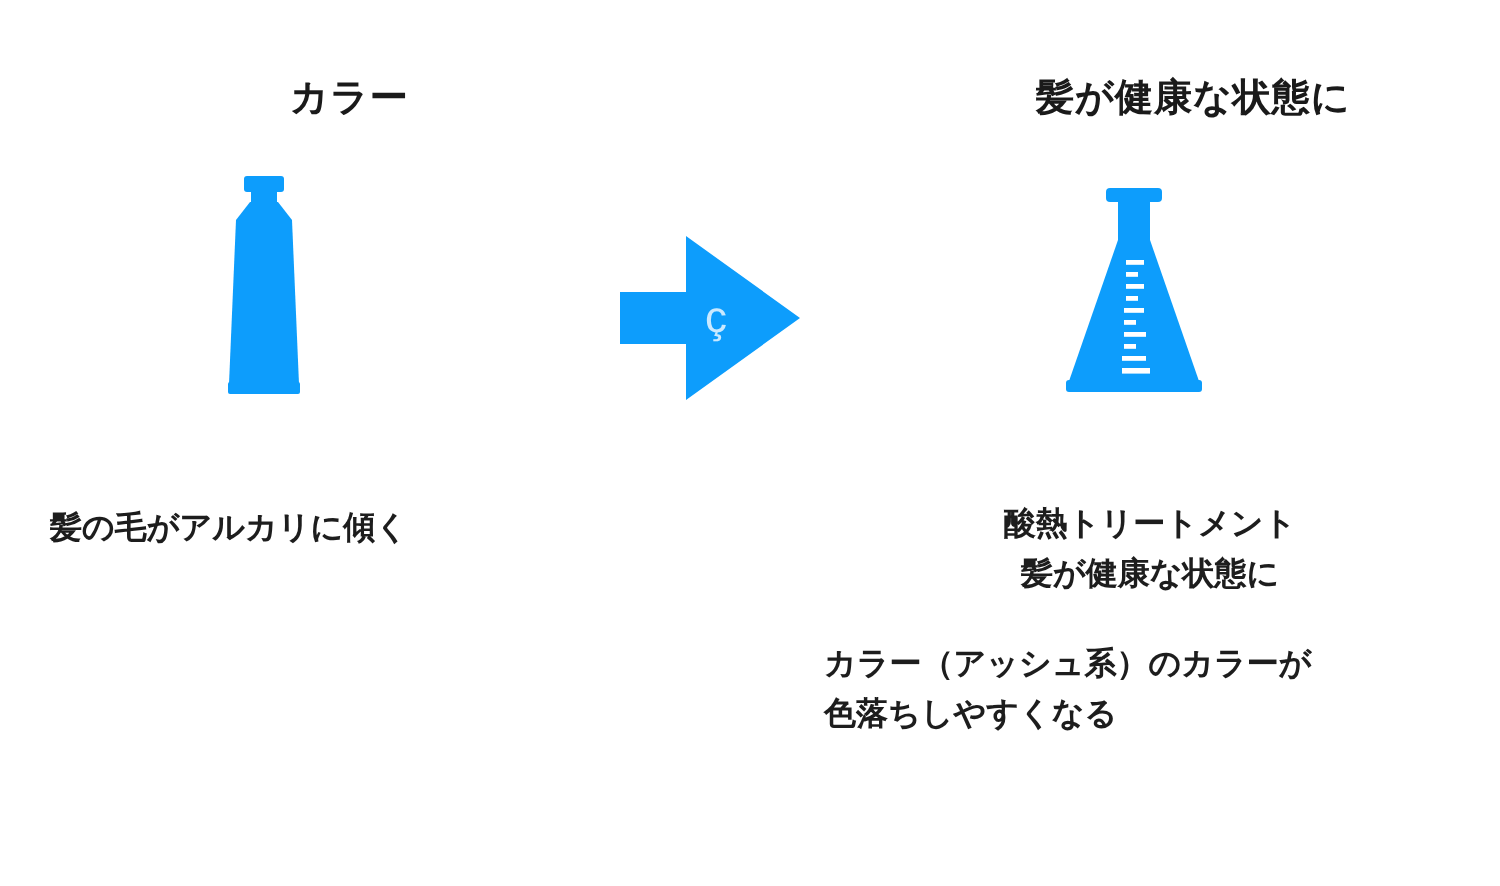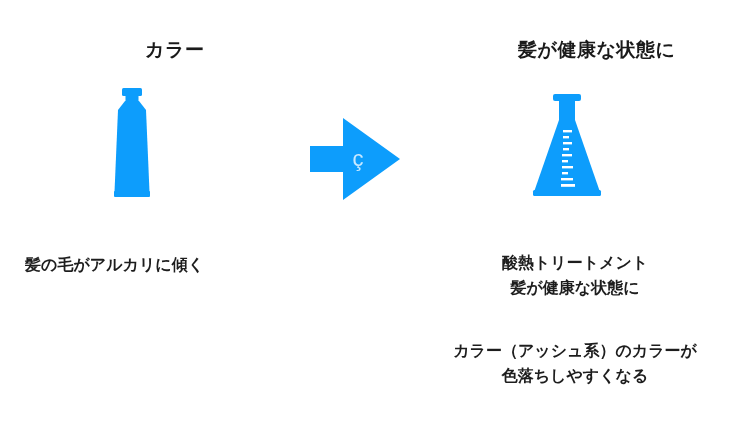--- a/index.html
+++ b/index.html
@@ -56,23 +56,23 @@
     text-align: left;
   }
   #caption-right-a {
     left: 420px;
     top: 250px;
     width: 310px;
     text-align: center;
   }
   #caption-right-b {
     left: 412px;
-    top: 338px;
+    top: 320px;
     width: 326px;
-    text-align: center;
+    text-align: left;
   }
 </style>
 </head>
 <body>
 
 <div id="stage">
 
   <div class="col-title" id="title-left">カラー</div>
 
   <div class="icon-box" id="tube-icon-box">

